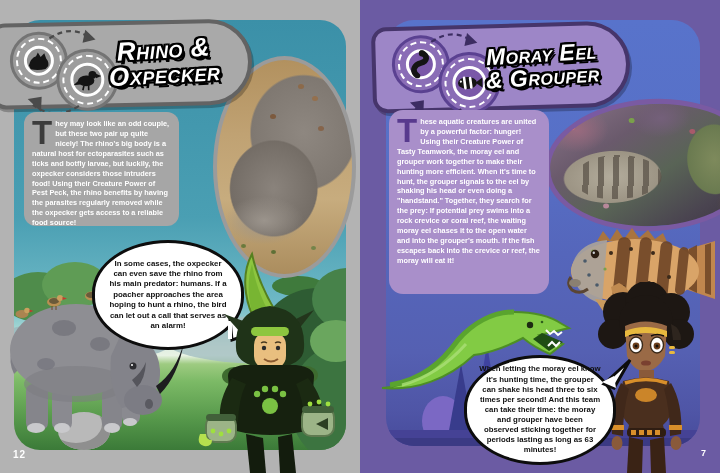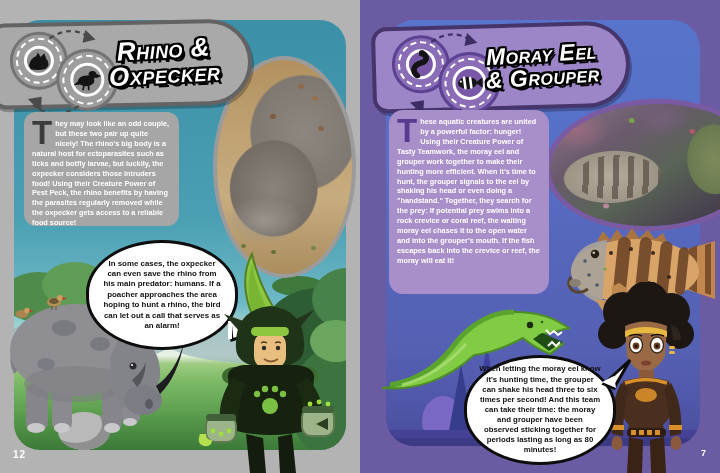--- a/index.html
+++ b/index.html
@@ -105,21 +105,21 @@
       linear-gradient(150deg,#8a7488 0%,#6a5a6c 30%,#596456 55%,#4a4450 80%,#3a3440 100%); }
   .reef-specks { position:absolute; left:10%; top:14%; width:6px; height:5px; border-radius:50%; background:#c86a7a;
                box-shadow:60px -4px 0 #7aa04a, 120px 10px 0 #a85a6a, 160px 70px 0 #6a8a4a, 30px 80px 0 #b8889a; }
   .grouper-stripes { position:absolute; left:12%; top:40%; width:42%; height:36%; border-radius:50% 60% 50% 50%;
       background:repeating-linear-gradient(95deg, rgba(90,82,72,0) 0 9px, rgba(90,82,72,.75) 9px 15px); }
 
   
   .bubble { position:absolute; background:#fff; border:3px solid #0d0d0d; z-index:5;
             border-radius:50% / 48%; display:flex; align-items:center; justify-content:center;
             text-align:center; color:#111; font-weight:700; }
-  .bubble-left  { left:86px; top:240px; width:152px; height:110px; font-size:7.9px; line-height:1.32; padding:8px 14px; z-index:4; }
+  .bubble-left  { left:92px; top:240px; width:152px; height:110px; font-size:7.9px; line-height:1.32; padding:8px 14px; z-index:4; }
   .bubble-right { left:104px; top:355px; width:152px; height:110px; font-size:7.8px; line-height:1.3; padding:8px 12px; }
   .tail { position:absolute; z-index:4; }
 
   
   .sprite { position:absolute; } .z3{z-index:3;} .z4{z-index:4;} .z5{z-index:5;}
 
   .pagenum { position:absolute; color:#fff; font-weight:700; font-size:10px; letter-spacing:1px; z-index:6;text-align:right; }
   .pagenum-left  { left:13px;  top:449px; }
   .pagenum-right { right:13px; top:448px; font-size:9px; }
 </style>
@@ -408,21 +408,21 @@
       <rect x="42" y="146" width="39" height="9" rx="4" fill="#2f1d12"></rect>
       <rect x="46" y="148" width="5" height="5" fill="#d98f2a"></rect>
         <rect x="54" y="148" width="5" height="5" fill="#d98f2a"></rect>
       <rect x="62" y="148" width="5" height="5" fill="#d98f2a"></rect>
         <rect x="70" y="148" width="5" height="5" fill="#d98f2a"></rect>
       <path d="M44,155 L42,191 L57,191 L58,158 Z" fill="#3a2315"></path>
       <path d="M65,158 L66,191 L81,191 L79,155 Z" fill="#3a2315"></path>
     </svg>
 
     <div class="bubble bubble-right">
-      <span>When letting the moray eel know it's hunting time, the grouper can shake his head three to six times per second! And this team can take their time: the moray and grouper have been observed sticking together for periods lasting as long as 80 minutes!</span>
+      <span>When letting the moray eel know it's hunting time, the grouper can shake his head three to six times per second! And this team can take their time: the moray and grouper have been observed sticking together for periods lasting as long as 63 minutes!</span>
     </div>
     <svg class="tail" style="left:240px;top:358px;z-index:6;" width="34" height="34" viewBox="0 0 34 34">
       <polygon points="4,26 30,2 14,30" fill="#fff" stroke="#0d0d0d" stroke-width="3"></polygon>
       <polygon points="2,24 14,18 16,30" fill="#fff"></polygon>
     </svg>
 
     <div class="pagenum pagenum-right">7</div>
   </div>
 </div>
 

